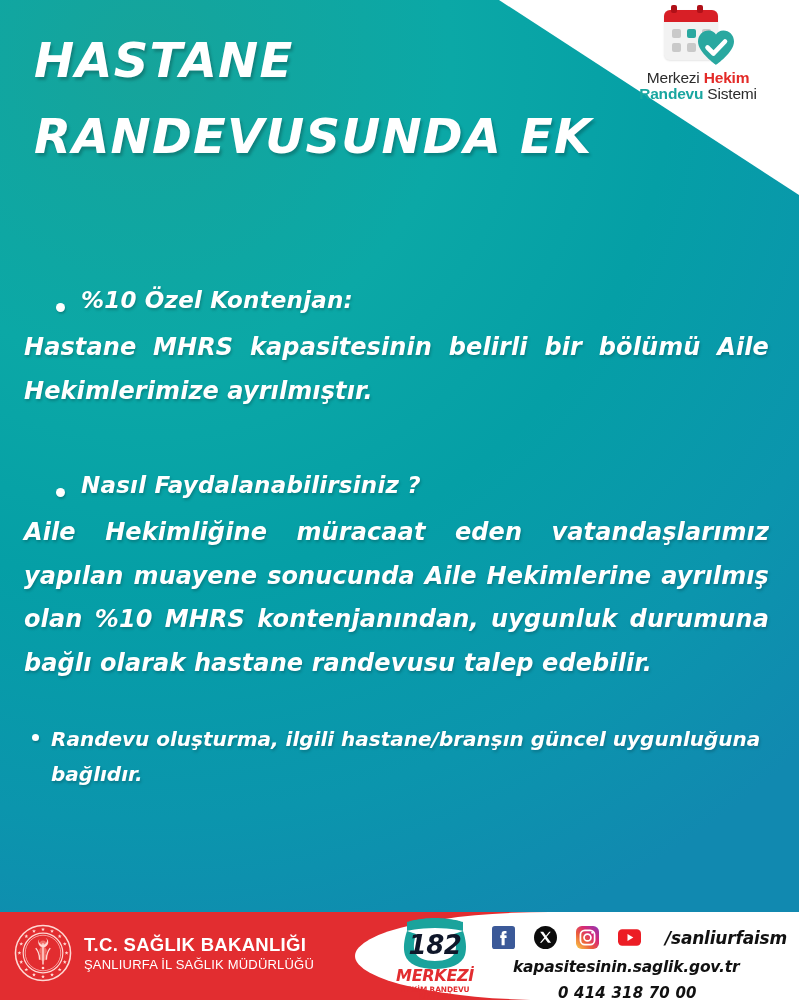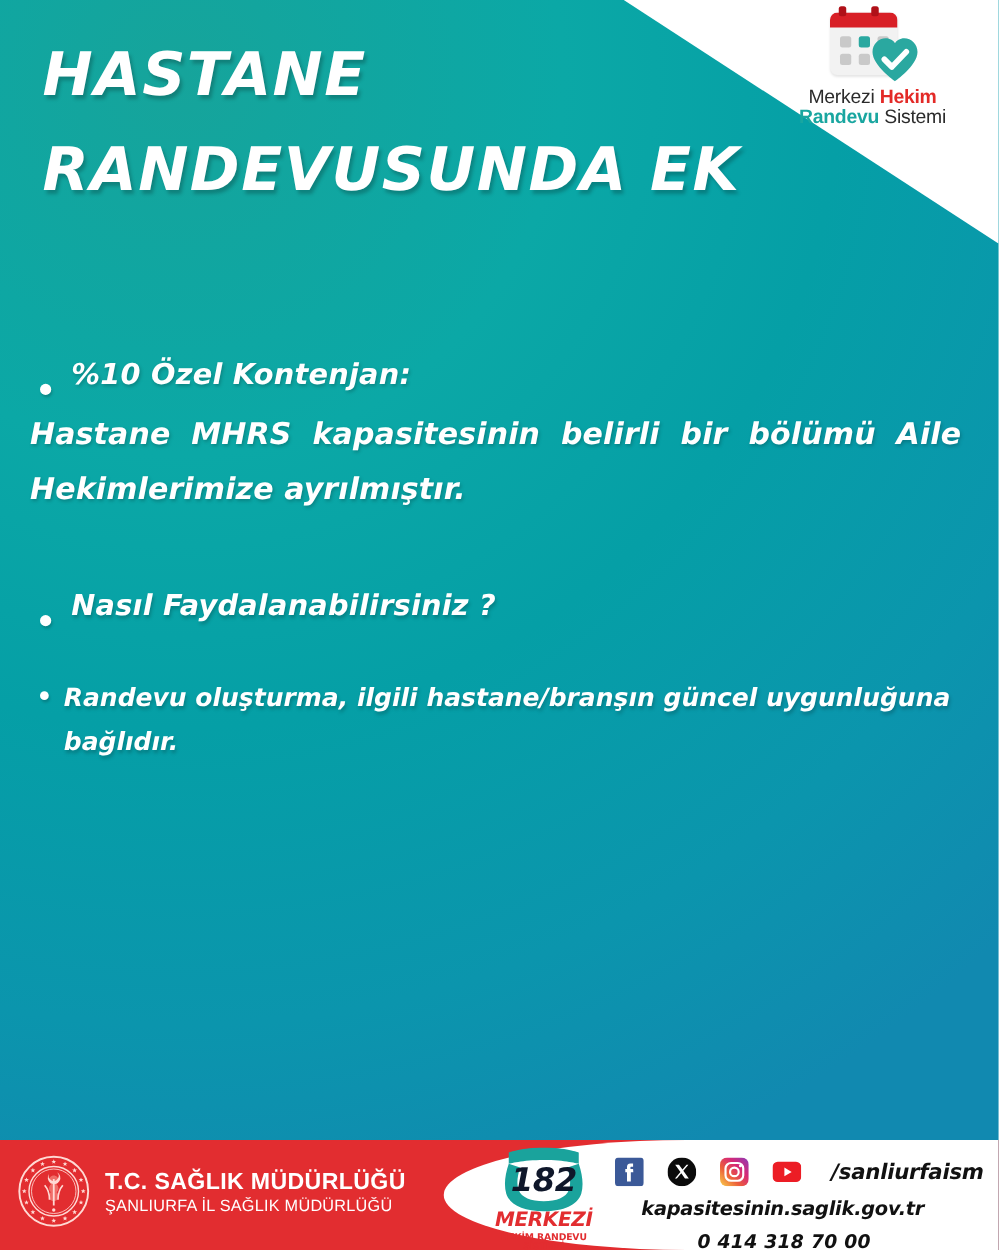--- a/index.html
+++ b/index.html
@@ -78,22 +78,22 @@
     padding:2px 10px 5px 10px;
     display:inline-block;
     margin-left:6px;
     box-shadow:2px 3px 4px rgba(0,0,0,.20);
   }
 
   
   .body-wrap{position:absolute;left:0;top:286px;width:799px;z-index:3;}
   .block{margin-bottom:6px;}
   .bullet-head{
-    display:flex;align-items:flex-end;
-    padding-left:32px;margin-bottom:10px;
+    display:flex;align-items:center;
+    padding-left:56px;margin-bottom:10px;
   }
   .bullet-dot{
     width:9px;height:9px;border-radius:50%;background:#ffffff;
     margin-top:13px;margin-right:16px;flex:0 0 auto;
     box-shadow:1px 2px 2px rgba(0,0,0,.18);
   }
   .bullet-head-text{
     font-family:"DejaVu Sans", sans-serif;
     font-weight:bold;font-style:italic;font-size:23px;line-height:1.3;
     color:#ffffff;text-shadow:1px 2px 3px rgba(0,0,0,.22);
@@ -221,20 +221,21 @@
       <div class="para">Hastane MHRS kapasitesinin belirli bir bölümü Aile Hekimlerimize ayrılmıştır.</div>
     </div>
 
     <div class="gap-lg"></div>
 
     <div class="block">
       <div class="bullet-head">
         <span class="bullet-dot"></span>
         <span class="bullet-head-text">Nasıl Faydalanabilirsiniz ?</span>
       </div>
+      <div class="para">Aile Hekimliğine müracaat eden vatandaşlarımız yapılan muayene sonucunda Aile Hekimlerine ayrılmış olan %10 MHRS kontenjanından, uygunluk durumuna bağlı olarak hastane randevusu talep edebilir.</div>
     </div>
 
     <div class="gap-md"></div>
 
     <div class="bullet-sm">
       <span class="bullet-dot"></span>
       <span class="bullet-sm-text">Randevu oluşturma, ilgili hastane/branşın güncel uygunluğuna bağlıdır.</span>
     </div>
   </div>
 
@@ -267,21 +268,21 @@
             </g>
         </g>
         <g fill="#ffd9d4" font-size="3" font-family="DejaVu Sans, sans-serif"></g>
         <path d="M30 17 c-2.2 0-3.9 1.8-3.9 3.9 0 1.4 .7 2.6 1.8 3.3 -1.1 .8-1.8 2-1.8 3.4 0 1.3 .6 2.4 1.5 3.2 -1 .8-1.6 2-1.6 3.3 0 2.2 1.8 4 4 4 2.2 0 4-1.8 4-4 0-1.3-.6-2.5-1.6-3.3 .9-.8 1.5-1.9 1.5-3.2 0-1.4-.7-2.6-1.8-3.4 1.1-.7 1.8-1.9 1.8-3.3 0-2.1-1.7-3.9-3.9-3.9z" fill="#f2766f" opacity=".9"></path>
         <path d="M30 19.8 v22" stroke="#ffd9d4" stroke-width="1.5"></path>
         <path d="M22.5 25 c3 3.5 4 8 4 12 M37.5 25 c-3 3.5-4 8-4 12" stroke="#ffd9d4" stroke-width="1.4" fill="none"></path>
         <path d="M26.2 15.6 a5.2 5.2 0 1 0 6.4 -1.4 a4.1 4.1 0 1 1 -6.4 1.4 z" fill="#ffd9d4"></path>
         <circle cx="30" cy="45.5" r="1.4" fill="#ffd9d4"></circle>
       </svg>
       <div class="fl-text">
-        <div class="fl-t1">T.C. SAĞLIK MÜDÜRLÜĞÜ</div>
+        <div class="fl-t1">T.C. SAĞLIK BAKANLIĞI</div>
         <div class="fl-t2">ŞANLIURFA İL SAĞLIK MÜDÜRLÜĞÜ</div>
       </div>
     </div>
 
     <div class="logo182">
       <div class="l182-mark">
         <svg viewBox="0 0 78 52" width="78" height="52">
           <path d="M11 4 C11 4 22 0 39 0 C56 0 67 4 67 4 L67 13 C67 13 56 10 39 10 C22 10 11 13 11 13 Z" fill="#1aa39c"></path>
           <path d="M11 13 C8 22 7 30 9 37 C12 46 23 51 39 51 C55 51 66 46 69 37 C71 30 70 22 67 13 L58 16 C60 23 61 29 59 34 C57 40 49 43 39 43 C29 43 21 40 19 34 C17 29 18 23 20 16 Z" fill="#1aa39c"></path>
         </svg>

